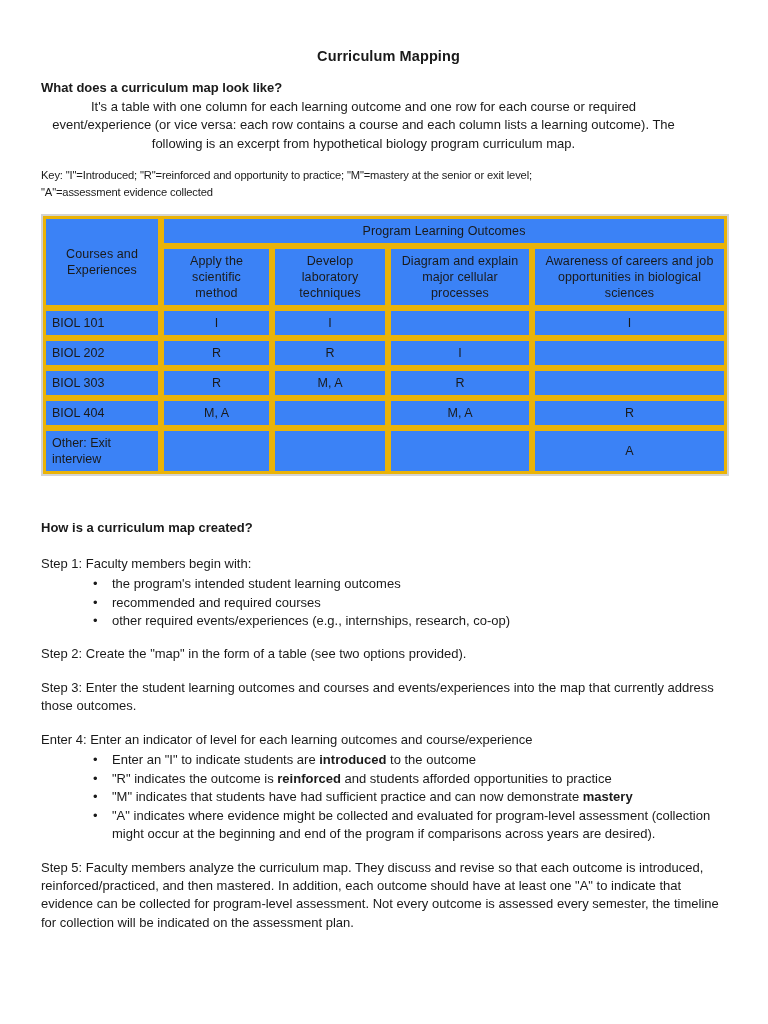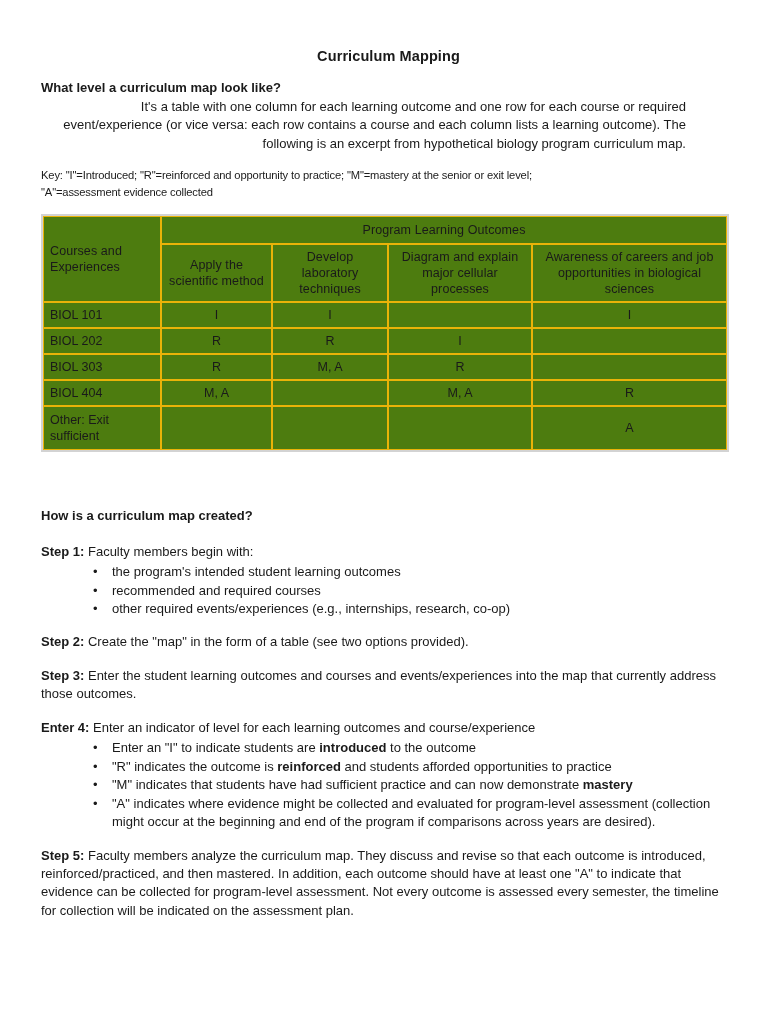--- a/index.html
+++ b/index.html
@@ -38,21 +38,21 @@
     font-size: 13px;
     font-weight: bold;
     line-height: 1.35;
     margin: 0 0 1px 0;
   }
   .body-para {
     font-size: 13px;
     line-height: 1.42;
     margin: 0;
     max-width: 645px;
-    text-align: right;
+    text-align: center;
   }
   .key-block {
     font-size: 11.2px;
     line-height: 1.45;
     margin: 14px 0 0 0;
     font-weight: 500;
     max-width: 640px;
     letter-spacing: -0.15px;
   }
 
@@ -63,37 +63,37 @@
   table.curmap {
     border-collapse: separate;
     border-spacing: 0;
     width: 688px;
     border: 2px solid #d3d3d3;
     background: #ffffff;
     table-layout: fixed;
   }
   table.curmap td,
   table.curmap th {
-    border: 1px solid #eab308;
-    background: #4d7c0f;
+    border: 3px solid #eab308;
+    background: #3b82f6;
     padding: 4px 6px;
     font-size: 12.5px;
     font-weight: normal;
     vertical-align: middle;
     line-height: 1.28;
   }
   th.grp-head {
     text-align: center;
     font-weight: bold;
     font-size: 13px;
     letter-spacing: 0.1px;
     height: 28px;
   }
   th.rowhead-corner {
-    text-align: left;
+    text-align: center;
     font-weight: bold;
     font-size: 12.5px;
     letter-spacing: 0.1px;
     line-height: 1.35;
   }
   th.col-head {
     text-align: center;
     font-weight: bold;
     font-size: 12.5px;
     letter-spacing: 0.1px;
@@ -115,35 +115,35 @@
 
   
   col.c0 { width: 118px; }
   col.c1 { width: 111px; }
   col.c2 { width: 116px; }
   col.c3 { width: 144px; }
   col.c4 { width: 195px; }
 
   
   .steps {
-    margin-top: 56px;
+    margin-top: 44px;
   }
   .steps h2 {
     font-size: 13px;
     font-weight: bold;
     margin: 0 0 18px 0;
     line-height: 1.3;
   }
   .step-para {
     font-size: 13px;
     line-height: 1.42;
     margin: 0 0 0 0;
     max-width: 685px;
   }
-  .step-para .lbl { font-weight: bold; }
+  .step-para .lbl { font-weight: normal; }
   .step-gap { height: 15px; }
 
   ul.bullets {
     list-style: none;
     margin: 2px 0 0 0;
     padding: 0;
   }
   ul.bullets li {
     font-size: 13px;
     line-height: 1.42;
@@ -162,21 +162,21 @@
   ul.bullets li b { font-weight: bold; }
 </style>
 </head>
 <body>
 
 <div class="page">
 
   <h1 class="doc-title">Curriculum Mapping</h1>
 
   <div>
-    <div class="section-heading">What level a curriculum map look like?</div>
+    <div class="section-heading">What does a curriculum map look like?</div>
     <p class="body-para">It's a table with one column for each learning outcome and one row for each course or required event/experience (or vice versa: each row contains a course and each column lists a learning outcome). The following is an excerpt from hypothetical biology program curriculum map.</p>
 
     <div class="key-block">
       <div>Key: "I"=Introduced; "R"=reinforced and opportunity to practice; "M"=mastery at the senior or exit level;</div>
       <div>"A"=assessment evidence collected</div>
     </div>
   </div>
 
   <div class="map-table-wrap">
     <table class="curmap">
@@ -222,21 +222,21 @@
           <td class="mark-cell"></td>
         </tr>
         <tr class="data-row">
           <td class="course-cell">BIOL 404</td>
           <td class="mark-cell">M, A</td>
           <td class="mark-cell"></td>
           <td class="mark-cell">M, A</td>
           <td class="mark-cell">R</td>
         </tr>
         <tr class="data-row tall">
-          <td class="course-cell">Other: Exit sufficient</td>
+          <td class="course-cell">Other: Exit interview</td>
           <td class="mark-cell"></td>
           <td class="mark-cell"></td>
           <td class="mark-cell"></td>
           <td class="mark-cell">A</td>
         </tr>
       </tbody>
     </table>
   </div>
 
   <div class="steps">

